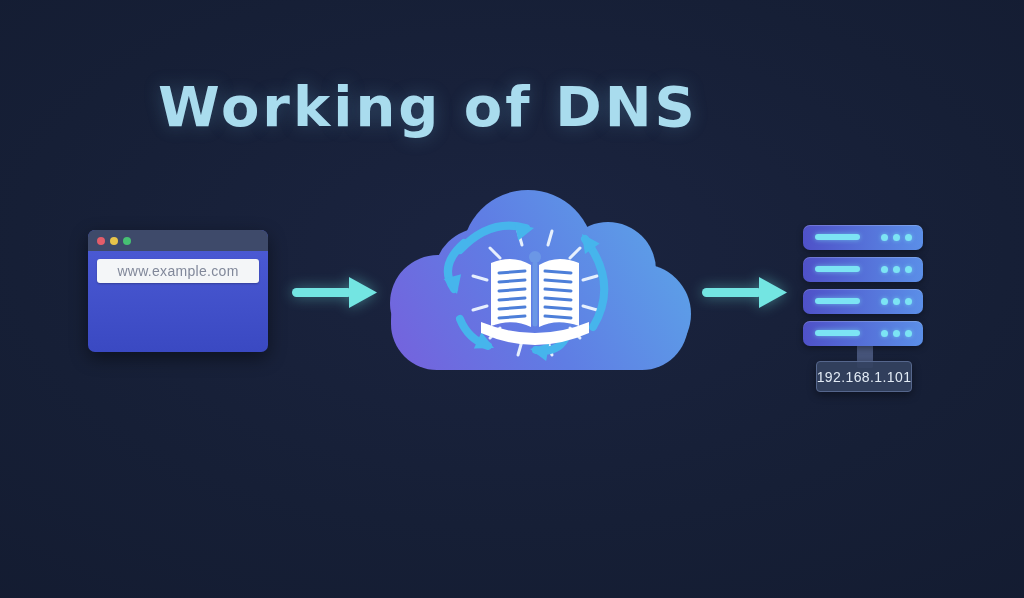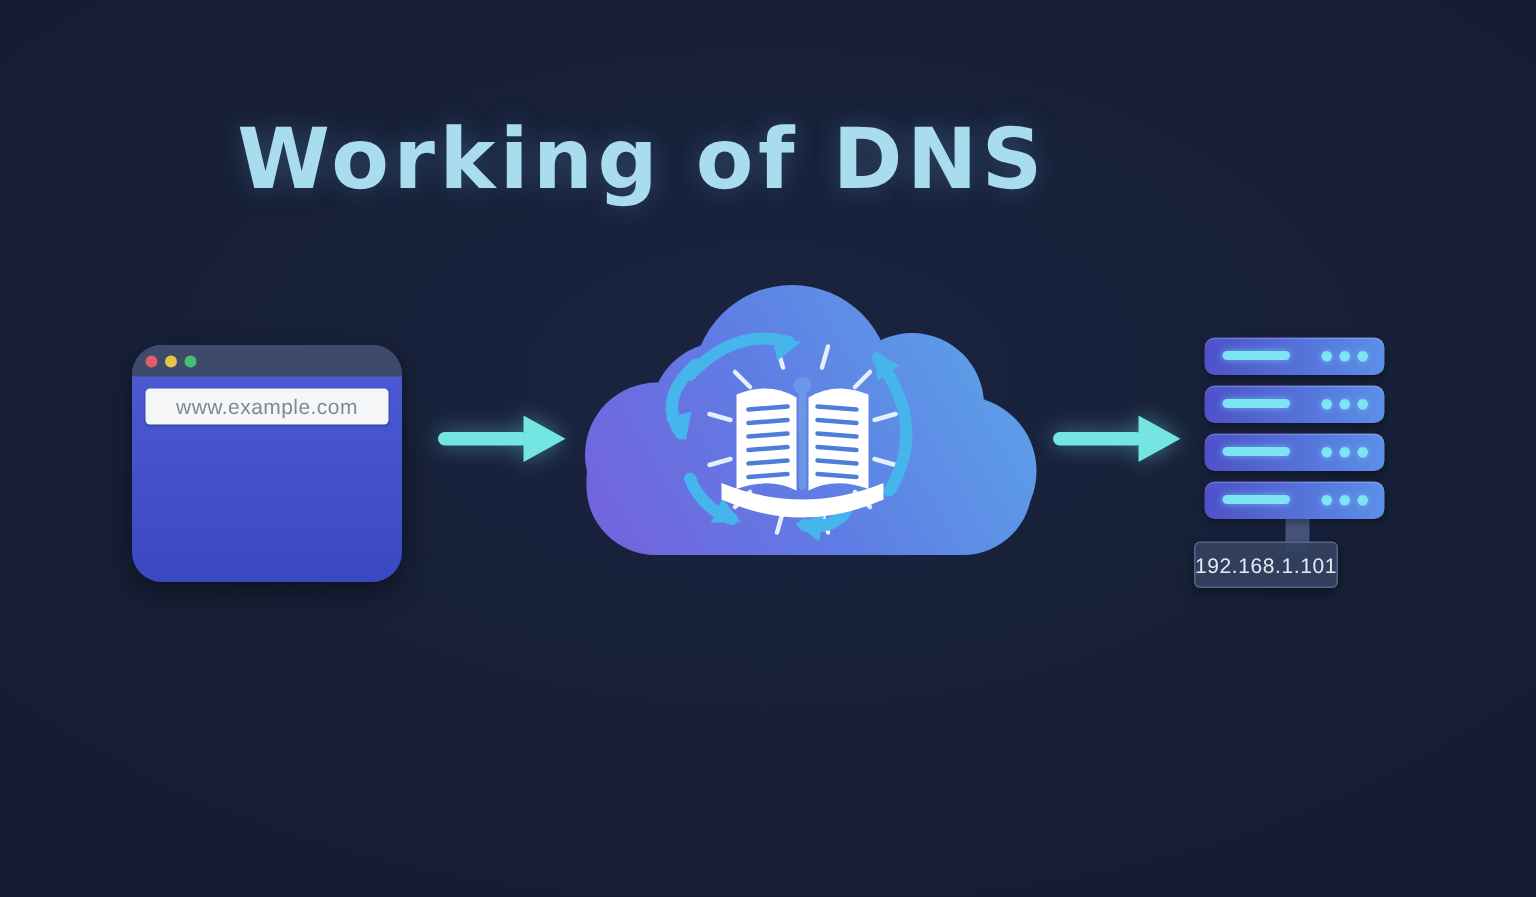--- a/index.html
+++ b/index.html
@@ -19,22 +19,22 @@
     text-align:center;
     font-family:"DejaVu Sans",sans-serif;
     font-weight:bold;
     font-size:56px;
     letter-spacing:3px;
     color:#a9dcee;
     text-shadow:0 0 18px rgba(120,190,230,0.25);
   }
   
   .browser{
-    position:absolute;left:88px;top:230px;width:180px;height:158px;
-    border-radius:20px;overflow:hidden;
+    position:absolute;left:88px;top:230px;width:180px;height:122px;
+    border-radius:7px;overflow:hidden;
     box-shadow:0 6px 18px rgba(0,0,0,0.45);
     background:linear-gradient(180deg,#4d5cd6 0%,#3a49c2 100%);
   }
   .browser-titlebar{
     position:absolute;left:0;top:0;width:100%;height:21px;
     background:#3e4a6a;
     display:flex;align-items:center;gap:5px;
     padding-left:9px;box-sizing:border-box;
   }
   .dot{width:8px;height:8px;border-radius:50%;}
@@ -69,21 +69,21 @@
     box-shadow:0 0 5px rgba(124,228,244,0.6);
   }
   .server-dots{position:absolute;right:11px;top:9px;display:flex;gap:5px;}
   .server-dot{width:7px;height:7px;border-radius:50%;background:#7ce4f4;
     box-shadow:0 0 4px rgba(124,228,244,0.6);}
   .server-stem{
     position:absolute;left:857px;top:344px;width:16px;height:24px;
     background:#46547a;border-radius:2px;
   }
   .ip-label{
-    position:absolute;left:796px;top:361px;width:94px;height:29px;
+    position:absolute;left:816px;top:361px;width:94px;height:29px;
     background:rgba(52,66,96,0.92);
     border:1px solid #55668c;border-radius:4px;
     display:flex;align-items:center;justify-content:center;
     font-size:14px;color:#e2ebf5;letter-spacing:0.4px;
     box-shadow:0 3px 8px rgba(0,0,0,0.4);
   }
 </style>
 </head>
 <body>
 

